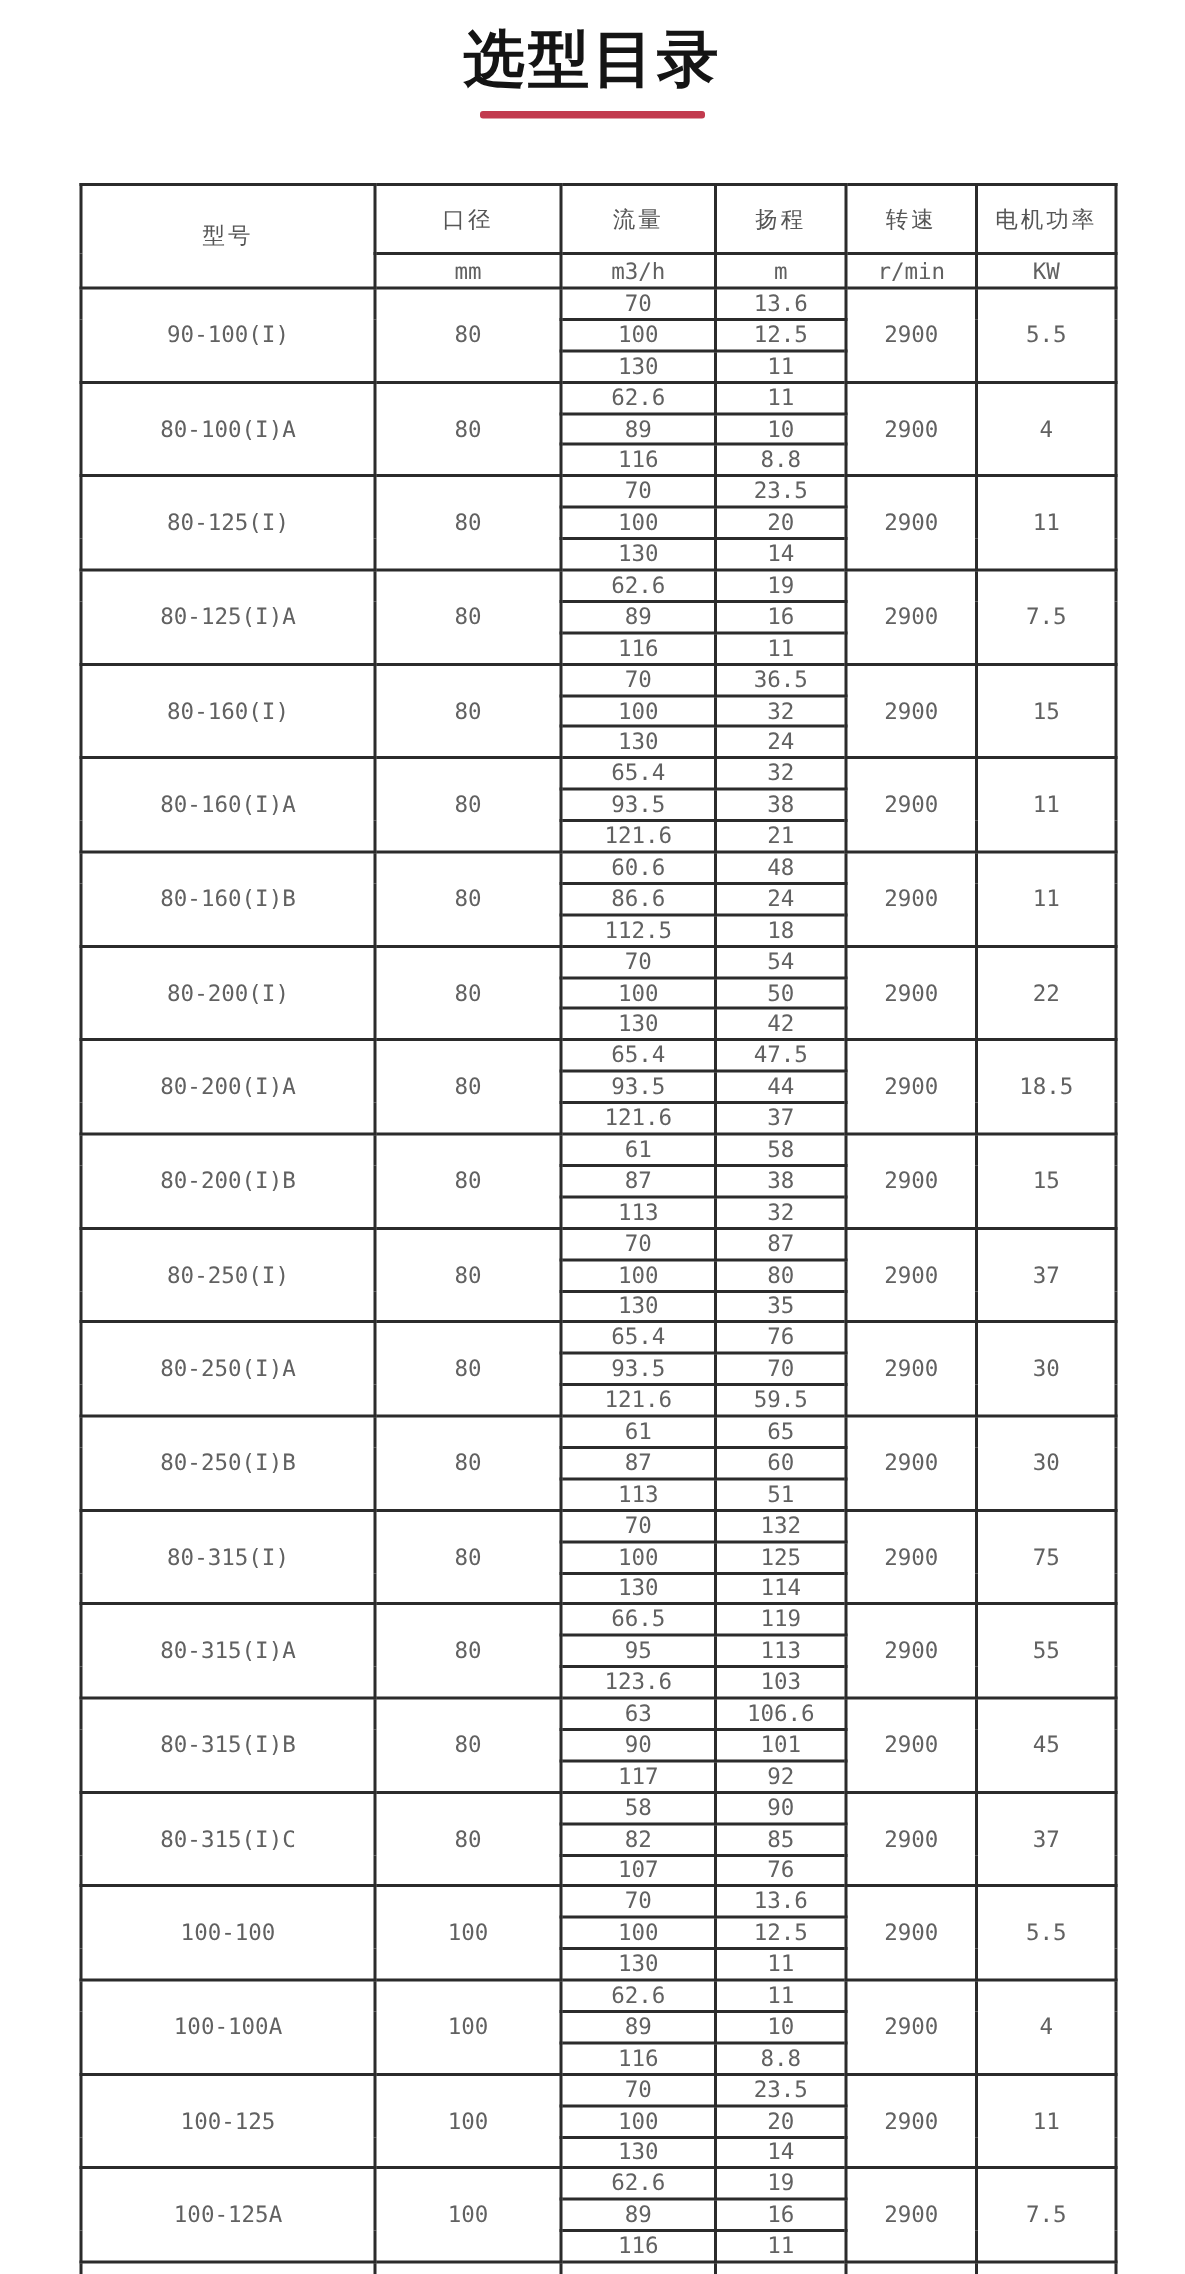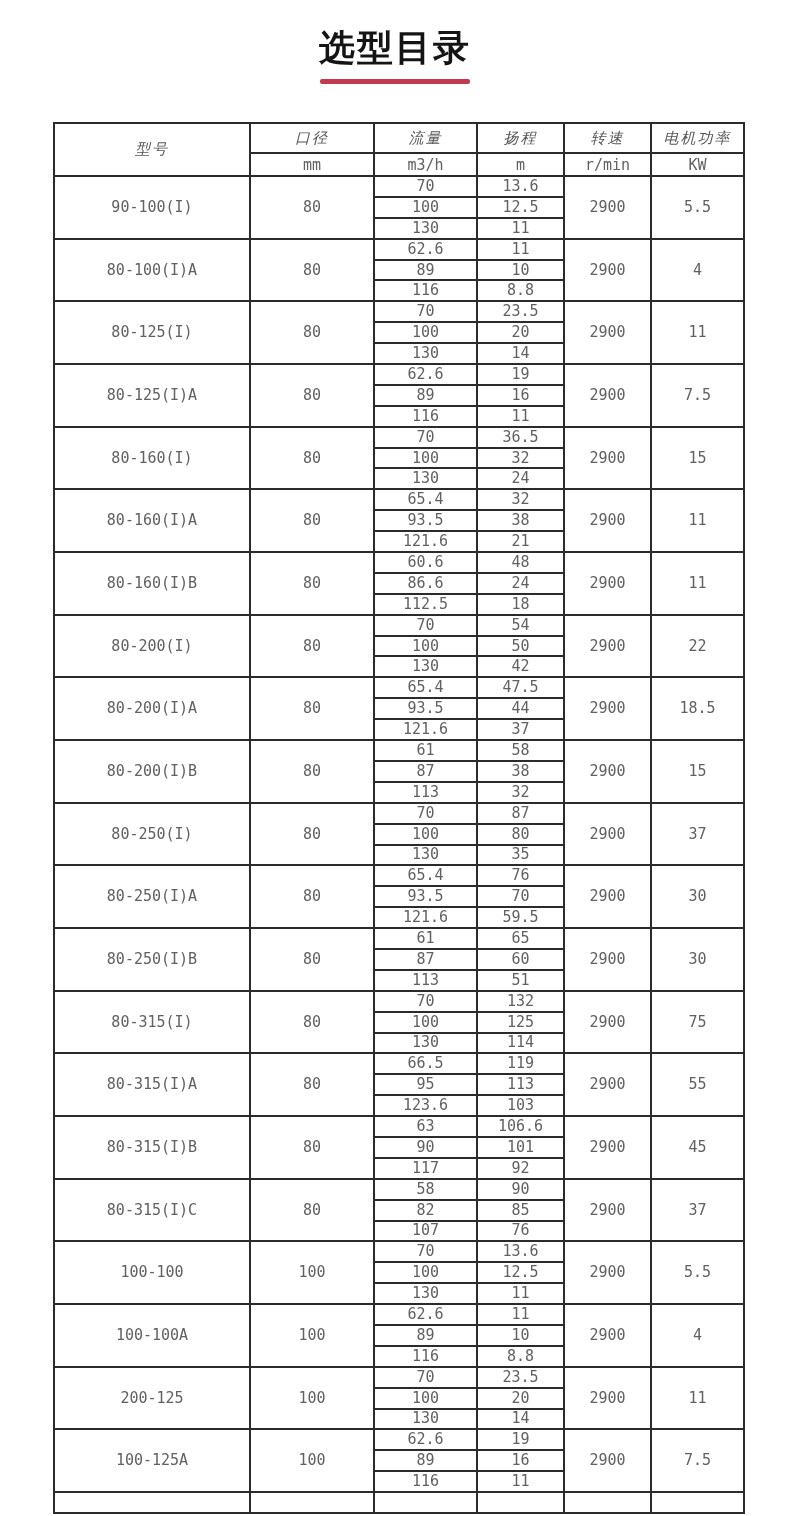--- a/index.html
+++ b/index.html
@@ -6,23 +6,23 @@
   html, body { background: #ffffff; }
   .page {
     position: relative;
     width: 790px;
     height: 1516px;
     background: #ffffff;
     overflow: hidden;
     font-family: "Liberation Sans", sans-serif;
   }
   .page-title {
-    margin-top: 26px;
+    margin-top: 15px;
     text-align: center;
-    font-size: 36px;
+    font-size: 41px;
     font-weight: 900;
     letter-spacing: 2px;
     color: #141414;
     line-height: 1.2;
   }
   .title-underline {
     width: 150px;
     height: 5px;
     margin: 10px auto 0 auto;
     border-radius: 2px;
@@ -40,21 +40,21 @@
     color: #5f5f5f;
   }
   table.catalog td, table.catalog th {
     border: 2px solid #2b2b2b;
     text-align: center;
     vertical-align: middle;
     padding: 0;
     overflow: hidden;
     white-space: nowrap;
   }
-  tr.hdr-main { height: 30px; font-style: italic; }
+  tr.hdr-main { height: 46px; }
   tr.hdr-unit { height: 23px; }
   th.cjk {
     font-weight: normal;
     font-size: 15px;
     letter-spacing: 2px;
     color: #565656;
     font-family: "Liberation Sans", sans-serif;
   }
   th.unit, td.num {
     font-weight: normal;
@@ -400,21 +400,21 @@
           </tr>
           <tr class="sub">
             <td class="num">89</td>
             <td class="num">10</td>
           </tr>
           <tr class="sub">
             <td class="num">116</td>
             <td class="num">8.8</td>
           </tr>
           <tr class="sub">
-            <td class="num" rowspan="3">200-125</td>
+            <td class="num" rowspan="3">100-125</td>
             <td class="num" rowspan="3">100</td>
             <td class="num">70</td>
             <td class="num">23.5</td>
             <td class="num" rowspan="3">2900</td>
             <td class="num" rowspan="3">11</td>
           </tr>
           <tr class="sub">
             <td class="num">100</td>
             <td class="num">20</td>
           </tr>

